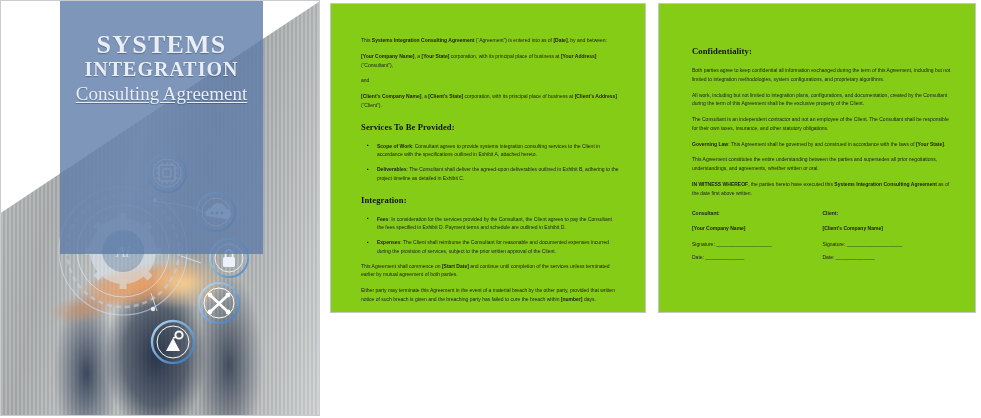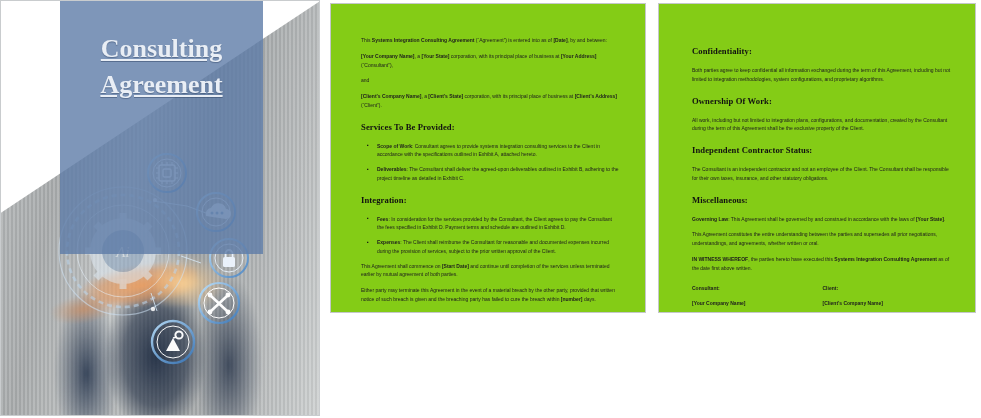--- a/index.html
+++ b/index.html
@@ -87,21 +87,21 @@
     position: absolute;
     left: 59px; top: 30px; width: 203px;
     text-align: center;
     color: #e9eef5;
     font-family: "Liberation Serif", "DejaVu Serif", serif;
     text-shadow: 0 1px 1px rgba(40,60,90,0.45);
   }
   .t-line1 { font-size: 26px; font-weight: bold; letter-spacing: 1.2px; line-height: 1.05; }
   .t-line2 { font-size: 20px; font-weight: bold; letter-spacing: 1.0px; line-height: 1.15; }
   .t-line3 {
-    font-size: 26px; font-weight: bold; line-height: 1.4;
+    font-size: 19px; font-weight: normal; line-height: 1.4;
     text-decoration: underline; text-underline-offset: 2px;
   }
 
   
   .doc-sheet {
     position: absolute;
     top: 3px; height: 310px;
     background: #84cc16;
     border: 1px solid #c4c7ca;
     box-shadow: 0 0 0 0 rgba(0,0,0,0);
@@ -259,20 +259,22 @@
           <path d="M165 350 l7 -13 l7 13 z" fill="#ffffff"></path>
           <circle cx="178" cy="334" r="3.6" fill="none" stroke="#ffffff" stroke-width="2"></circle>
           <line x1="172" y1="337" x2="176" y2="336" stroke="#ffffff" stroke-width="1.8"></line>
         </g>
       </svg>
 
       <div class="wedge-white"></div>
 
       <div class="blue-panel"></div>
       <div class="cover-title">
+        <div class="t-line1">SYSTEMS</div>
+        <div class="t-line2">INTEGRATION</div>
         <div class="t-line3">Consulting Agreement</div>
       </div>
 
     </div>
   </div>
 
   <div id="page2" class="doc-sheet">
     <div class="doc-body">
 
       <p class="p"><span>This </span><b>Systems Integration Consulting Agreement</b><span> (“Agreement”) is entered into as of </span><b>[Date]</b><span>, by and between:</span></p>
@@ -300,27 +302,24 @@
 
     </div>
   </div>
 
   <div id="page3" class="doc-sheet">
     <div class="doc-body">
 
       <h2 class="head first">Confidentiality:</h2>
       <p class="p">Both parties agree to keep confidential all information exchanged during the term of this Agreement, including but not limited to integration methodologies, system configurations, and proprietary algorithms.</p>
 
-      <h2 class="head">Ownership Of Work:</h2>
       <p class="p">All work, including but not limited to integration plans, configurations, and documentation, created by the Consultant during the term of this Agreement shall be the exclusive property of the Client.</p>
 
-      <h2 class="head">Independent Contractor Status:</h2>
       <p class="p">The Consultant is an independent contractor and not an employee of the Client. The Consultant shall be responsible for their own taxes, insurance, and other statutory obligations.</p>
 
-      <h2 class="head">Miscellaneous:</h2>
       <p class="p"><b>Governing Law</b><span>: This Agreement shall be governed by and construed in accordance with the laws of </span><b>[Your State]</b><span>.</span></p>
       <p class="p">This Agreement constitutes the entire understanding between the parties and supersedes all prior negotiations, understandings, and agreements, whether written or oral.</p>
       <p class="p"><b>IN WITNESS WHEREOF</b><span>, the parties hereto have executed this </span><b>Systems Integration Consulting Agreement</b><span> as of the date first above written.</span></p>
 
       <div class="sig-grid">
         <div class="sig-col">
           <div class="lbl">Consultant:</div>
           <div class="nm">[Your Company Name]</div>
           <div class="ln">Signature: ____________________</div>
           <div class="ln">Date: ______________</div>

